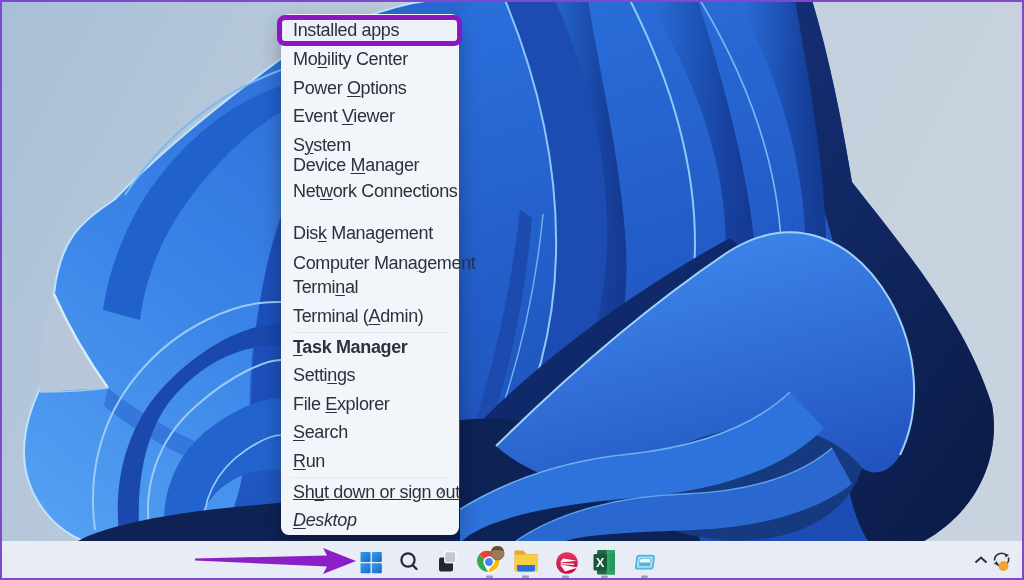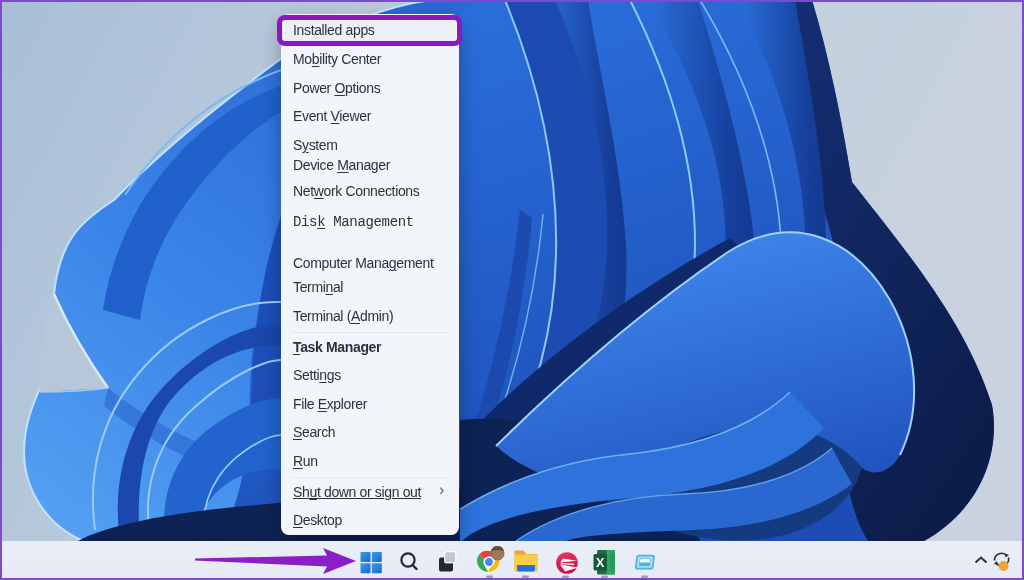--- a/index.html
+++ b/index.html
@@ -2,21 +2,21 @@
 <html><head>
 <meta charset="utf-8">
 <style>
   html,body{margin:0;padding:0;}
   body{width:1024px;height:580px;overflow:hidden;position:relative;
        font-family:"Liberation Sans",sans-serif;}
   #wall{position:absolute;left:0;top:0;}
   #menu{position:absolute;left:281px;top:14px;width:178px;height:521px;
         background:#f2f5fa;border-radius:8px;
         box-shadow:0 10px 20px rgba(0,0,0,0.3);}
-  .mi{position:absolute;left:12px;font-size:14px;letter-spacing:-0.35px;
+  .mi{position:absolute;left:12px;font-size:18px;letter-spacing:-0.35px;
       color:#2b313d;white-space:nowrap;line-height:18px;}
   .mi u{text-underline-offset:2px;text-decoration-thickness:1px;}
   #row0{position:absolute;left:1.5px;top:5.5px;width:174px;height:23px;background:#ecf1f9;
         border:1.5px solid #fafbfd;border-radius:4px;box-sizing:border-box;
         box-shadow:0 0 0 0.5px #c8cdd6;}
   #prect{position:absolute;left:277px;top:15px;width:185px;height:31px;
          border:5px solid #8c16c4;border-radius:8px;box-sizing:border-box;}
   #taskbar{position:absolute;left:0;top:541px;width:1024px;height:39px;
            background:linear-gradient(180deg,#e9edf6,#e6ebf5);}
   #border{position:absolute;left:0;top:0;width:1024px;height:580px;
@@ -133,34 +133,34 @@
 
 <div id="menu">
   <div id="row0"></div>
   <div class="mi" style="top:7px;">Installed apps</div>
   <div class="mi" style="top:36px;">Mo<u>b</u>ility Center</div>
   <div class="mi" style="top:64.5px;">Power <u>O</u>ptions</div>
   <div class="mi" style="top:93px;">Event <u>V</u>iewer</div>
   <div class="mi" style="top:121.5px;text-align:right;">S<u>y</u>stem</div>
   <div class="mi" style="top:142px;">Device <u>M</u>anager</div>
   <div class="mi" style="top:168px;">Net<u>w</u>ork Connections</div>
-  <div class="mi" style="top:199px;font-family:Liberation Mono, monospace;">Dis<u>k</u> Management</div>
+  <div class="mi" style="top:210px;">Dis<u>k</u> Management</div>
   <div class="mi" style="top:240px;">Computer Mana<u>g</u>ement</div>
   <div class="mi" style="top:264px;">Termi<u>n</u>al</div>
   <div class="mi" style="top:292.5px;">Terminal (<u>A</u>dmin)</div>
   <div style="position:absolute;left:10px;top:317.5px;width:158px;height:1px;background:rgba(70,80,100,0.08);"></div>
   <div style="position:absolute;left:10px;top:462.5px;width:158px;height:1px;background:rgba(70,80,100,0.08);"></div>
   <div class="mi" style="top:323.5px;font-weight:bold;"><u>T</u>ask Manager</div>
   <div class="mi" style="top:352px;">Setti<u>n</u>gs</div>
   <div class="mi" style="top:380.5px;">File <u>E</u>xplorer</div>
   <div class="mi" style="top:409px;text-align:right;"><u>S</u>earch</div>
   <div class="mi" style="top:437.5px;text-align:right;"><u>R</u>un</div>
   <div class="mi" style="top:468.5px;text-decoration:underline;">Sh<u>u</u>t down or sign out</div>
   <div class="mi" style="top:467px;left:158px;color:#5a6170;font-size:16px;">›</div>
-  <div class="mi" style="top:496.5px;"><u>D</u>esktop</div>
+  <div class="mi" style="top:496.5px;font-style:italic;"><u>D</u>esktop</div>
 </div>
 <div id="prect"></div>
 
 <div id="taskbar"></div>
 <svg style="position:absolute;left:0;top:541px;" width="1024" height="39" viewBox="0 0 1024 39">
   <defs>
     <linearGradient id="winlogo" x1="0" y1="0" x2="1" y2="1">
       <stop offset="0" stop-color="#35a0ee"></stop>
       <stop offset="1" stop-color="#1867c8"></stop>
     </linearGradient>

